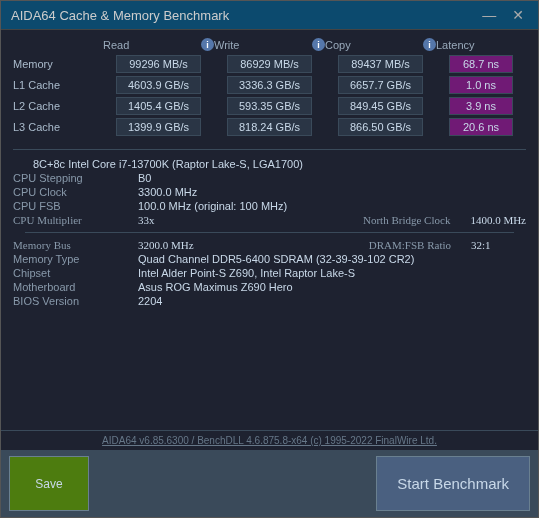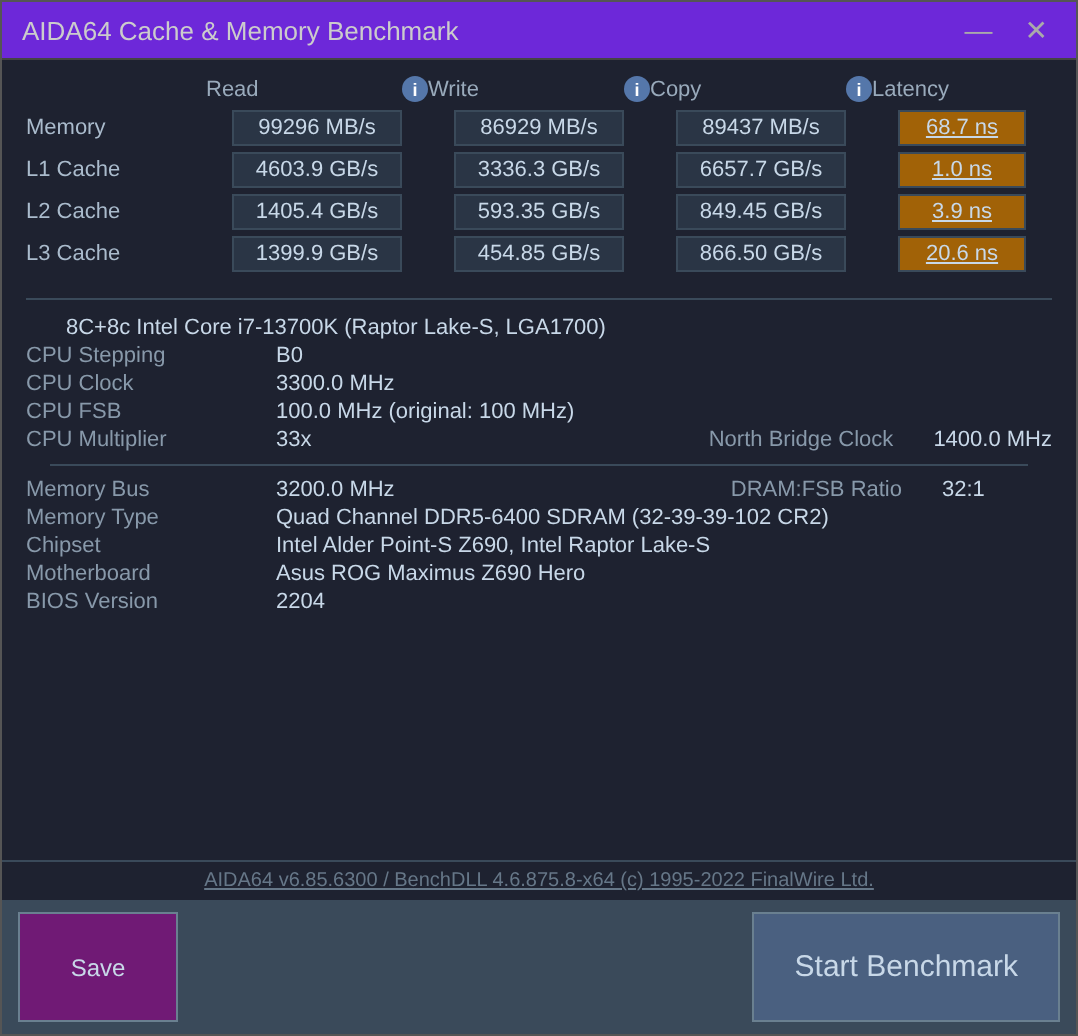--- a/index.html
+++ b/index.html
@@ -15,21 +15,21 @@
     }
     .window {
       width: 539px;
       height: 518px;
       background: #2b2b3b;
       border: 1px solid #555;
       display: flex;
       flex-direction: column;
     }
     .title-bar {
-      background: #6d28d9;
+      background: #0c4a6e;
       color: #ddd;
       padding: 6px 10px;
       display: flex;
       justify-content: space-between;
       align-items: center;
       border-bottom: 1px solid #444;
       flex-shrink: 0;
     }
     .title-bar-title {
       font-size: 13px;
@@ -98,23 +98,22 @@
     .bench-cell {
       background: #2a3545;
       border: 1px solid #3a4a5a;
       color: #c8d8e8;
       text-align: center;
       padding: 2px 4px;
       font-size: 11px;
       margin: 0 13px;
     }
     .bench-cell.latency {
-      background: #a16207;
+      background: #701a75;
       border: 1px solid #3a4a5a;
-      text-decoration: underline;
     }
     .divider {
       height: 1px;
       background: #3a4a5a;
       margin: 6px 12px;
     }
     .info-section {
       padding: 2px 12px;
       flex-shrink: 0;
     }
@@ -131,20 +130,21 @@
     }
     .info-value {
       color: #c8d8e8;
       font-size: 11px;
       margin-left: 20px;
     }
     .info-row-double {
       display: flex;
       margin-bottom: 2px;
       align-items: center;
+      font-family: Liberation Serif, serif;
     }
     .info-row-double .left {
       display: flex;
       flex: 1;
     }
     .info-row-double .right {
       display: flex;
       min-width: 180px;
       text-align: right;
     }
@@ -158,21 +158,21 @@
       text-decoration: underline;
     }
     .btn-bar {
       display: flex;
       background: #3a4a5a;
       padding: 6px 8px;
       gap: 8px;
       flex-shrink: 0;
     }
     .btn {
-      background: #701a75;
+      background: #4d7c0f;
       border: 1px solid #6a8090;
       color: #c8d8e8;
       padding: 4px 20px;
       font-size: 12px;
       cursor: pointer;
       min-width: 80px;
     }
     .btn-start {
       background: #4a6080;
       border: 1px solid #6a8090;
@@ -238,21 +238,21 @@
           <div class="bench-row">
       <span class="row-label">L2 Cache</span>
       <span class="bench-cell">1405.4 GB/s</span>
       <span class="bench-cell">593.35 GB/s</span>
       <span class="bench-cell">849.45 GB/s</span>
       <span class="bench-cell latency">3.9 ns</span>
     </div>
           <div class="bench-row">
       <span class="row-label">L3 Cache</span>
       <span class="bench-cell">1399.9 GB/s</span>
-      <span class="bench-cell">454.85 GB/s</span>
+      <span class="bench-cell">818.24 GB/s</span>
       <span class="bench-cell">866.50 GB/s</span>
       <span class="bench-cell latency">20.6 ns</span>
     </div>
         </div>
     </div>
 
     <div class="divider"></div>
 
     <div class="info-section">
 

